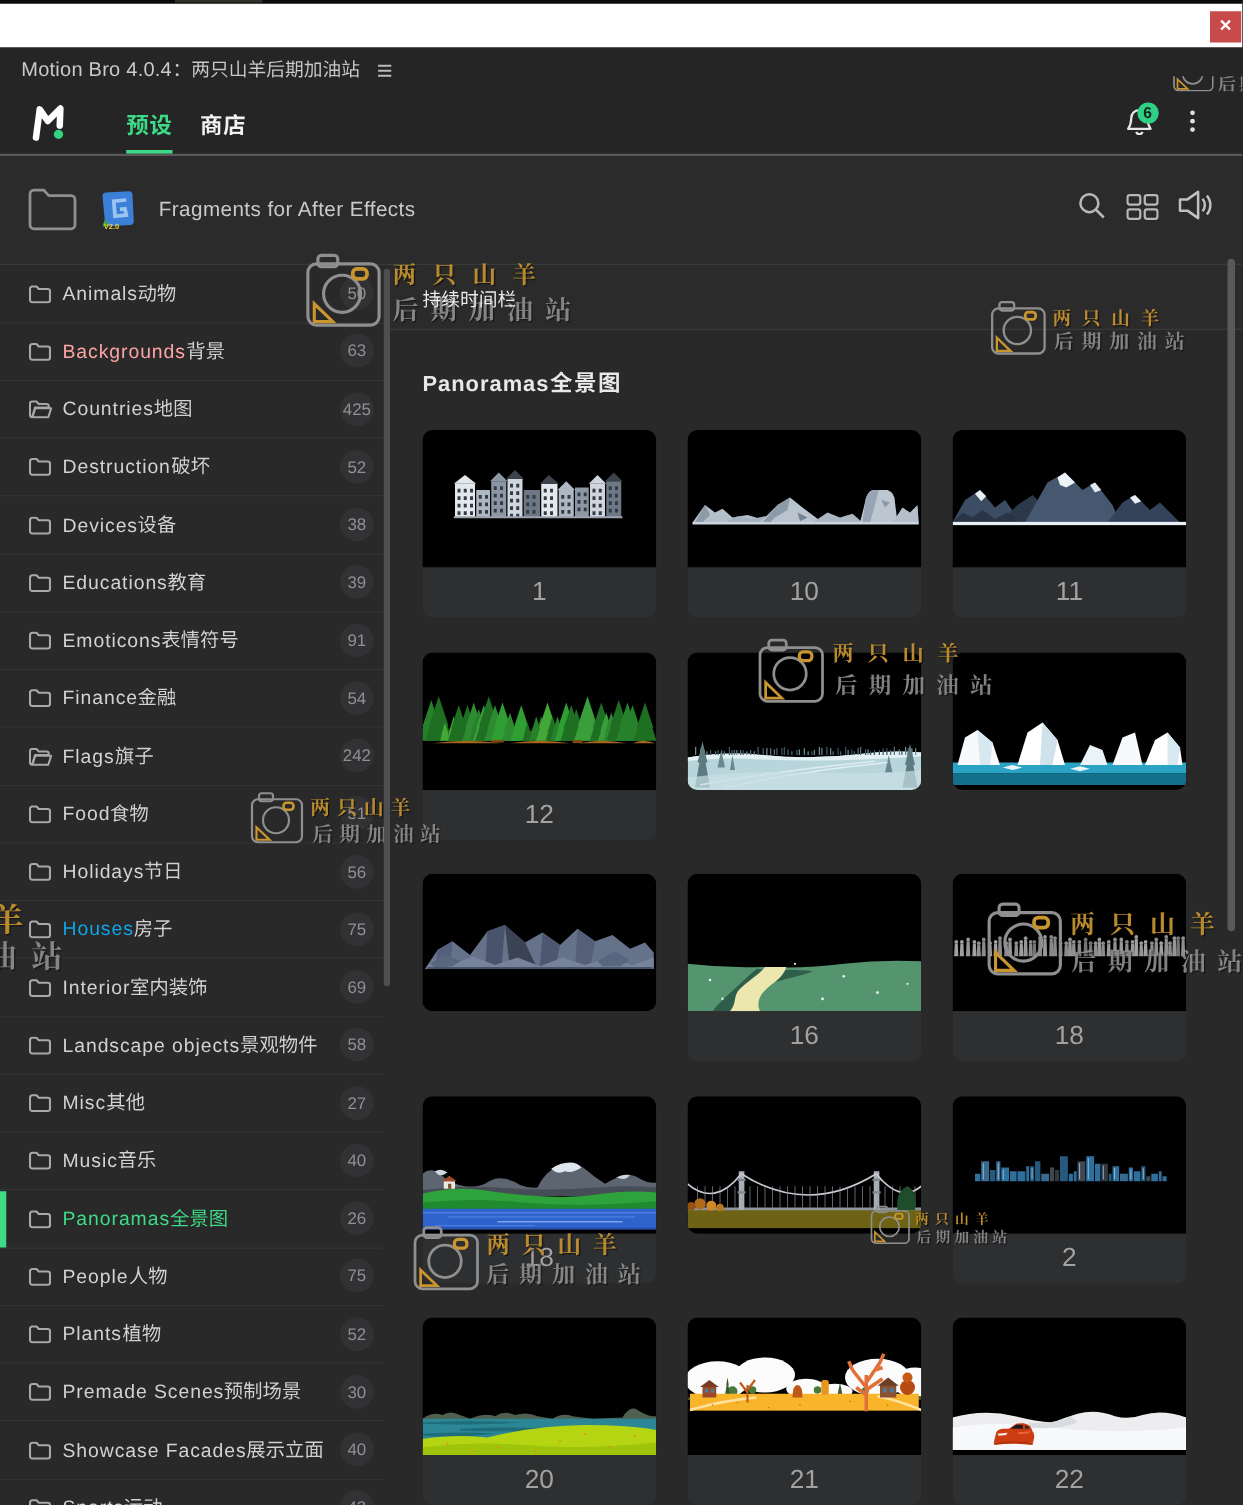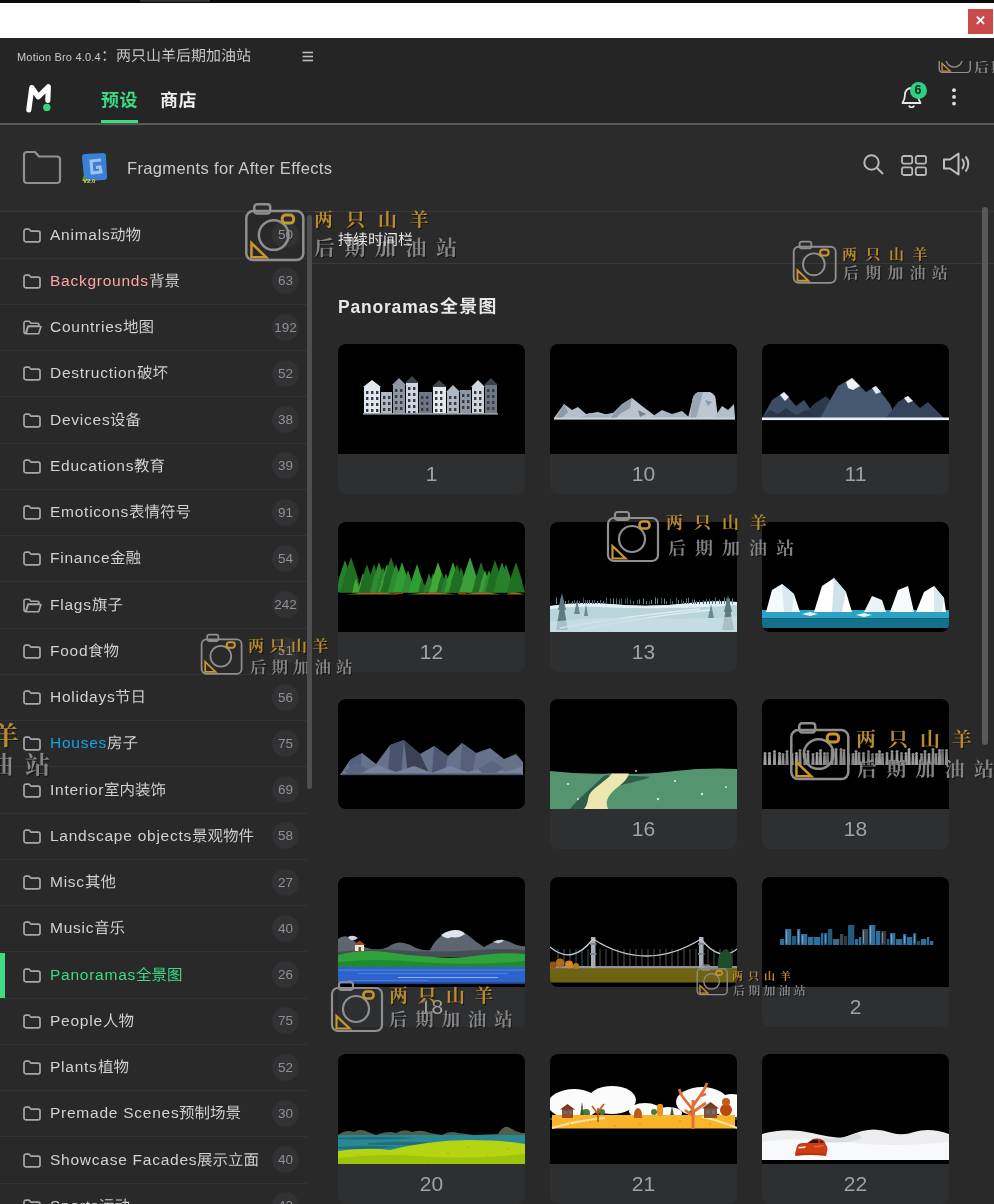--- a/index.html
+++ b/index.html
@@ -1,18 +1,18 @@
 <!DOCTYPE html>
 <html><head><meta charset="utf-8"><style>html,body{margin:0;padding:0}body{width:994px;height:1204px;position:relative;overflow:hidden;background:#292929;font-family:"Liberation Sans",sans-serif;-webkit-font-smoothing:antialiased;will-change:transform}.abs{position:absolute}.ck{display:inline-block}.row{position:absolute;left:0;width:307px;height:46px;border-bottom:1px solid #333335}.ric{position:absolute;left:23px;top:16px}.rtx{position:absolute;left:50px;top:14px;font-size:15.5px;color:#d2d2d2;letter-spacing:0.75px;white-space:nowrap}.rbd{position:absolute;left:272px;top:9.5px;width:27px;height:27px;border-radius:50%;background:#323234;color:#909092;font-size:13.5px;text-align:center;line-height:27px}.card{position:absolute;width:187px;border-radius:8px;overflow:hidden}.clb{height:40px;background:#2e2f31;color:#a2a2a2;font-size:21px;text-align:center;line-height:39px}</style></head><body>
 <div class="abs" style="left:0;top:0;width:994px;height:2.5px;background:#0a0a0a"></div>
 <div class="abs" style="left:140px;top:0;width:70px;height:2px;background:#332f2b"></div>
 <div class="abs" style="left:0;top:2.5px;width:994px;height:35px;background:#ffffff"></div>
 <div class="abs" style="left:968px;top:9px;width:25px;height:25px;background:#c84a4b;color:#fff;font-size:13px;font-weight:bold;text-align:center;line-height:24px">✕</div>
 <div class="abs" style="left:0;top:38px;width:994px;height:85px;background:#252526"></div>
-<div class="abs" style="left:17px;top:47px;font-size:11px;color:#c9c9c9;letter-spacing:0.2px">Motion Bro 4.0.4<svg class="ck" style="vertical-align:baseline;margin-bottom:-2.25px;" width="15.0" height="16.1" viewBox="0 -920 1000 1070" fill="#c9c9c9">
+<div class="abs" style="left:17px;top:47px;font-size:16px;color:#c9c9c9;letter-spacing:0.2px">Motion Bro 4.0.4<svg class="ck" style="vertical-align:baseline;margin-bottom:-2.25px;" width="15.0" height="16.1" viewBox="0 -920 1000 1070" fill="#c9c9c9">
       <use href="#g0" transform="translate(0) scale(1,-1)"></use>
     </svg><svg class="ck" style="vertical-align:baseline;margin-bottom:-2.25px;" width="135.0" height="16.1" viewBox="0 -920 9000 1070" fill="#c9c9c9">
       <use href="#g1" transform="translate(0) scale(1,-1)"></use>
       <use href="#g2" transform="translate(1000) scale(1,-1)"></use>
       <use href="#g3" transform="translate(2000) scale(1,-1)"></use>
       <use href="#g4" transform="translate(3000) scale(1,-1)"></use>
       <use href="#g5" transform="translate(4000) scale(1,-1)"></use>
       <use href="#g6" transform="translate(5000) scale(1,-1)"></use>
       <use href="#g7" transform="translate(6000) scale(1,-1)"></use>
       <use href="#g8" transform="translate(7000) scale(1,-1)"></use>
@@ -98,21 +98,21 @@
     <div class="rbd">63</div>
   </div>
 <div class="row" style="top:304.1px">
     <div class="ric"><svg width="19" height="15" viewBox="0 0 19 15" fill="none">
         <path d="M1,3 a1.8,1.8 0 0 1 1.8,-1.8 L6.2,1.2 L8,3.2 L14.2,3.2 a1.8,1.8 0 0 1 1.8,1.8 L16,6 L5,6 L2.6,13.8 a1.8,1.8 0 0 1 -1.6,-1.8 Z M5.2,6.5 L18,6.5 L15.6,13.8 L3,13.8 Z" stroke="#a8a8a8" stroke-width="1.6" stroke-linejoin="round"></path>
       </svg></div>
     <div class="rtx" style="color:#d2d2d2">Countries<svg class="ck" style="vertical-align:baseline;margin-bottom:-2.32px;" width="31.0" height="16.6" viewBox="0 -920 2000 1070" fill="#d2d2d2">
         <use href="#g18" transform="translate(0) scale(1,-1)"></use>
         <use href="#g19" transform="translate(1000) scale(1,-1)"></use>
       </svg></div>
-    <div class="rbd">192</div>
+    <div class="rbd">425</div>
   </div>
 <div class="row" style="top:350.4px">
     <div class="ric"><svg width="18" height="15" viewBox="0 0 18 15" fill="none">
         <path d="M1,3 a1.8,1.8 0 0 1 1.8,-1.8 L6.2,1.2 L8,3.2 L15.2,3.2 a1.8,1.8 0 0 1 1.8,1.8 L17,12 a1.8,1.8 0 0 1 -1.8,1.8 L2.8,13.8 a1.8,1.8 0 0 1 -1.8,-1.8 Z" stroke="#a8a8a8" stroke-width="1.7" stroke-linejoin="round"></path>
       </svg></div>
     <div class="rtx" style="color:#d2d2d2">Destruction<svg class="ck" style="vertical-align:baseline;margin-bottom:-2.32px;" width="31.0" height="16.6" viewBox="0 -920 2000 1070" fill="#d2d2d2">
         <use href="#g20" transform="translate(0) scale(1,-1)"></use>
         <use href="#g21" transform="translate(1000) scale(1,-1)"></use>
       </svg></div>
     <div class="rbd">52</div>
@@ -605,21 +605,20 @@
       <rect x="179.0" y="76.5" width="1" height="5.5" fill="#688a92"></rect>
       <rect x="182.0" y="76.5" width="1" height="5.5" fill="#688a92"></rect>
       <path d="M6,108 L12,74 L18,108 Z M8,88 L12,71 L16,88 Z" fill="#5d7a80"></path>
       <path d="M24,92 L27,78 L30,92 Z M34,94 L36,82 L38,94 Z" fill="#6a8890"></path>
       <path d="M172,108 L178,76 L184,108 Z M174,90 L178,73 L182,90 Z" fill="#5d7a80"></path>
       <path d="M158,96 L161,82 L164,96 Z" fill="#6a8890"></path>
       <path d="M10,106 Q70,95 150,87" stroke="#ddecf1" stroke-width="1.3" fill="none"></path>
       <path d="M30,108 Q90,95 160,88" stroke="#ddecf1" stroke-width="1.3" fill="none"></path>
       <path d="M0,100 Q50,94 100,96 Q150,98 187,94 L187,110 L0,110 Z" fill="#c8dfe5" opacity="0.7"></path>
     </svg>
-    <div class="clb">13</div>
   </div>
 <div class="card" style="left:762px;top:521.5px">
     <svg width="187" height="110" viewBox="0 0 187 110" style="display:block;background:#000">
       <rect x="0" y="88" width="187" height="8.5" fill="#2aa3c4"></rect>
       <rect x="0" y="96.5" width="187" height="9.5" fill="#14718c"></rect>
       <path d="M4,90 L10,68 L20,62 L32,72 L38,90 Z" fill="#f6fafc"></path>
       <path d="M20,62 L32,72 L30,90 L22,90 Z" fill="#d8e8f0"></path>
       <path d="M52,90 L60,64 L72,56 L84,70 L90,90 Z" fill="#ffffff"></path>
       <path d="M72,56 L84,70 L80,90 L70,90 Z" fill="#cfe2ec"></path>
       <path d="M102,90 L110,74 L120,78 L124,90 Z" fill="#eaf3f8"></path>

